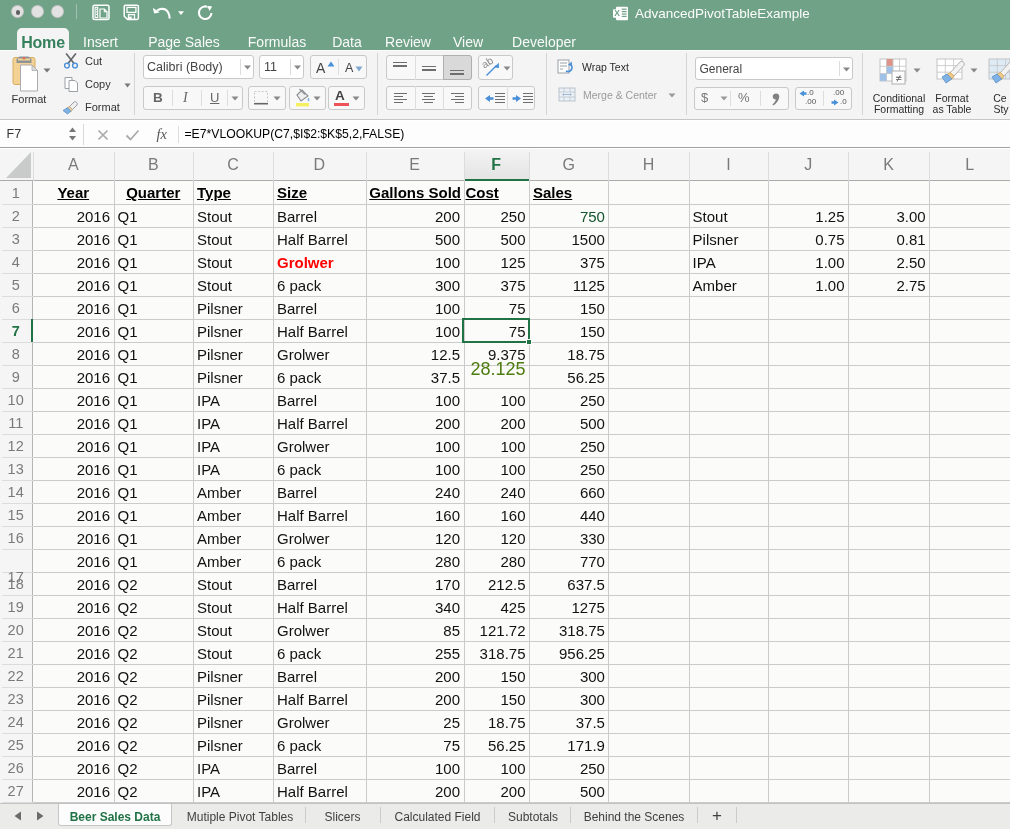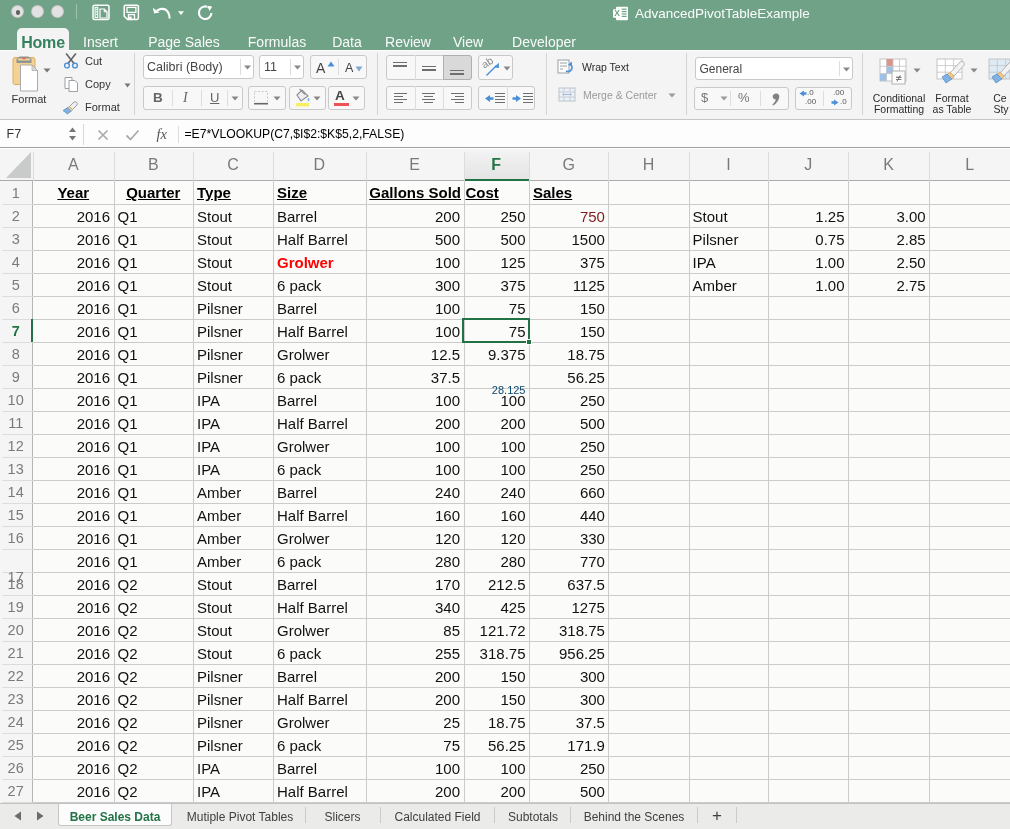--- a/index.html
+++ b/index.html
@@ -447,34 +447,34 @@
 <div style="position:absolute;left:277px;top:35.4px;font-size:15px;color:#000;font-weight:bold;white-space:nowrap;text-decoration:underline">Size</div>
 <div style="position:absolute;left:369.3px;top:35.4px;font-size:15px;color:#000;font-weight:bold;white-space:nowrap;text-decoration:underline">Gallons Sold</div>
 <div style="position:absolute;left:465.5px;top:35.4px;font-size:15px;color:#000;font-weight:bold;white-space:nowrap;text-decoration:underline">Cost</div>
 <div style="position:absolute;left:533px;top:35.4px;font-size:15px;color:#000;font-weight:bold;white-space:nowrap;text-decoration:underline">Sales</div>
 <div style="position:absolute;right:900.0px;top:58.9px;font-size:15px;color:#111;font-weight:normal;white-space:nowrap;">2016</div>
 <div style="position:absolute;left:117.5px;top:58.9px;font-size:15px;color:#111;font-weight:normal;white-space:nowrap;">Q1</div>
 <div style="position:absolute;left:197px;top:58.9px;font-size:15px;color:#111;font-weight:normal;white-space:nowrap;">Stout</div>
 <div style="position:absolute;left:277px;top:58.9px;font-size:15px;color:#111;font-weight:normal;white-space:nowrap;">Barrel</div>
 <div style="position:absolute;right:550.0px;top:58.9px;font-size:15px;color:#111;font-weight:normal;white-space:nowrap;">200</div>
 <div style="position:absolute;right:484.5px;top:58.9px;font-size:15px;color:#111;font-weight:normal;white-space:nowrap;">250</div>
-<div style="position:absolute;right:405.1px;top:58.9px;font-size:15px;color:#7f1d1d;font-weight:normal;white-space:nowrap;">750</div>
+<div style="position:absolute;right:405.1px;top:58.9px;font-size:15px;color:#14532d;font-weight:normal;white-space:nowrap;">750</div>
 <div style="position:absolute;left:692.6px;top:58.9px;font-size:15px;color:#111;font-weight:normal;white-space:nowrap;">Stout</div>
 <div style="position:absolute;right:165.5px;top:58.9px;font-size:15px;color:#111;font-weight:normal;white-space:nowrap;">1.25</div>
 <div style="position:absolute;right:84.29999999999995px;top:58.9px;font-size:15px;color:#111;font-weight:normal;white-space:nowrap;">3.00</div>
 <div style="position:absolute;right:900.0px;top:81.9px;font-size:15px;color:#111;font-weight:normal;white-space:nowrap;">2016</div>
 <div style="position:absolute;left:117.5px;top:81.9px;font-size:15px;color:#111;font-weight:normal;white-space:nowrap;">Q1</div>
 <div style="position:absolute;left:197px;top:81.9px;font-size:15px;color:#111;font-weight:normal;white-space:nowrap;">Stout</div>
 <div style="position:absolute;left:277px;top:81.9px;font-size:15px;color:#111;font-weight:normal;white-space:nowrap;">Half Barrel</div>
 <div style="position:absolute;right:550.0px;top:81.9px;font-size:15px;color:#111;font-weight:normal;white-space:nowrap;">500</div>
 <div style="position:absolute;right:484.5px;top:81.9px;font-size:15px;color:#111;font-weight:normal;white-space:nowrap;">500</div>
 <div style="position:absolute;right:405.1px;top:81.9px;font-size:15px;color:#111;font-weight:normal;white-space:nowrap;">1500</div>
 <div style="position:absolute;left:692.6px;top:81.9px;font-size:15px;color:#111;font-weight:normal;white-space:nowrap;">Pilsner</div>
 <div style="position:absolute;right:165.5px;top:81.9px;font-size:15px;color:#111;font-weight:normal;white-space:nowrap;">0.75</div>
-<div style="position:absolute;right:84.29999999999995px;top:81.9px;font-size:15px;color:#111;font-weight:normal;white-space:nowrap;">2.85</div>
+<div style="position:absolute;right:84.29999999999995px;top:81.9px;font-size:15px;color:#111;font-weight:normal;white-space:nowrap;">0.81</div>
 <div style="position:absolute;right:900.0px;top:104.9px;font-size:15px;color:#111;font-weight:normal;white-space:nowrap;">2016</div>
 <div style="position:absolute;left:117.5px;top:104.9px;font-size:15px;color:#111;font-weight:normal;white-space:nowrap;">Q1</div>
 <div style="position:absolute;left:197px;top:104.9px;font-size:15px;color:#111;font-weight:normal;white-space:nowrap;">Stout</div>
 <div style="position:absolute;left:277px;top:104.9px;font-size:15px;color:#FE0000;font-weight:bold;white-space:nowrap;">Grolwer</div>
 <div style="position:absolute;right:550.0px;top:104.9px;font-size:15px;color:#111;font-weight:normal;white-space:nowrap;">100</div>
 <div style="position:absolute;right:484.5px;top:104.9px;font-size:15px;color:#111;font-weight:normal;white-space:nowrap;">125</div>
 <div style="position:absolute;right:405.1px;top:104.9px;font-size:15px;color:#111;font-weight:normal;white-space:nowrap;">375</div>
 <div style="position:absolute;left:692.6px;top:104.9px;font-size:15px;color:#111;font-weight:normal;white-space:nowrap;">IPA</div>
 <div style="position:absolute;right:165.5px;top:104.9px;font-size:15px;color:#111;font-weight:normal;white-space:nowrap;">1.00</div>
 <div style="position:absolute;right:84.29999999999995px;top:104.9px;font-size:15px;color:#111;font-weight:normal;white-space:nowrap;">2.50</div>
@@ -507,21 +507,21 @@
 <div style="position:absolute;left:197px;top:196.9px;font-size:15px;color:#111;font-weight:normal;white-space:nowrap;">Pilsner</div>
 <div style="position:absolute;left:277px;top:196.9px;font-size:15px;color:#111;font-weight:normal;white-space:nowrap;">Grolwer</div>
 <div style="position:absolute;right:550.0px;top:196.9px;font-size:15px;color:#111;font-weight:normal;white-space:nowrap;">12.5</div>
 <div style="position:absolute;right:484.5px;top:196.9px;font-size:15px;color:#111;font-weight:normal;white-space:nowrap;">9.375</div>
 <div style="position:absolute;right:405.1px;top:196.9px;font-size:15px;color:#111;font-weight:normal;white-space:nowrap;">18.75</div>
 <div style="position:absolute;right:900.0px;top:219.9px;font-size:15px;color:#111;font-weight:normal;white-space:nowrap;">2016</div>
 <div style="position:absolute;left:117.5px;top:219.9px;font-size:15px;color:#111;font-weight:normal;white-space:nowrap;">Q1</div>
 <div style="position:absolute;left:197px;top:219.9px;font-size:15px;color:#111;font-weight:normal;white-space:nowrap;">Pilsner</div>
 <div style="position:absolute;left:277px;top:219.9px;font-size:15px;color:#111;font-weight:normal;white-space:nowrap;">6 pack</div>
 <div style="position:absolute;right:550.0px;top:219.9px;font-size:15px;color:#111;font-weight:normal;white-space:nowrap;">37.5</div>
-<div style="position:absolute;right:484.5px;top:235px;font-size:11px;color:#0c4a6e;font-weight:normal;white-space:nowrap;">28.125</div>
+<div style="position:absolute;right:484.5px;top:210px;font-size:18px;color:#4d7c0f;font-weight:normal;white-space:nowrap;">28.125</div>
 <div style="position:absolute;right:405.1px;top:219.9px;font-size:15px;color:#111;font-weight:normal;white-space:nowrap;">56.25</div>
 <div style="position:absolute;right:900.0px;top:242.9px;font-size:15px;color:#111;font-weight:normal;white-space:nowrap;">2016</div>
 <div style="position:absolute;left:117.5px;top:242.9px;font-size:15px;color:#111;font-weight:normal;white-space:nowrap;">Q1</div>
 <div style="position:absolute;left:197px;top:242.9px;font-size:15px;color:#111;font-weight:normal;white-space:nowrap;">IPA</div>
 <div style="position:absolute;left:277px;top:242.9px;font-size:15px;color:#111;font-weight:normal;white-space:nowrap;">Barrel</div>
 <div style="position:absolute;right:550.0px;top:242.9px;font-size:15px;color:#111;font-weight:normal;white-space:nowrap;">100</div>
 <div style="position:absolute;right:484.5px;top:242.9px;font-size:15px;color:#111;font-weight:normal;white-space:nowrap;">100</div>
 <div style="position:absolute;right:405.1px;top:242.9px;font-size:15px;color:#111;font-weight:normal;white-space:nowrap;">250</div>
 <div style="position:absolute;right:900.0px;top:265.9px;font-size:15px;color:#111;font-weight:normal;white-space:nowrap;">2016</div>
 <div style="position:absolute;left:117.5px;top:265.9px;font-size:15px;color:#111;font-weight:normal;white-space:nowrap;">Q1</div>

